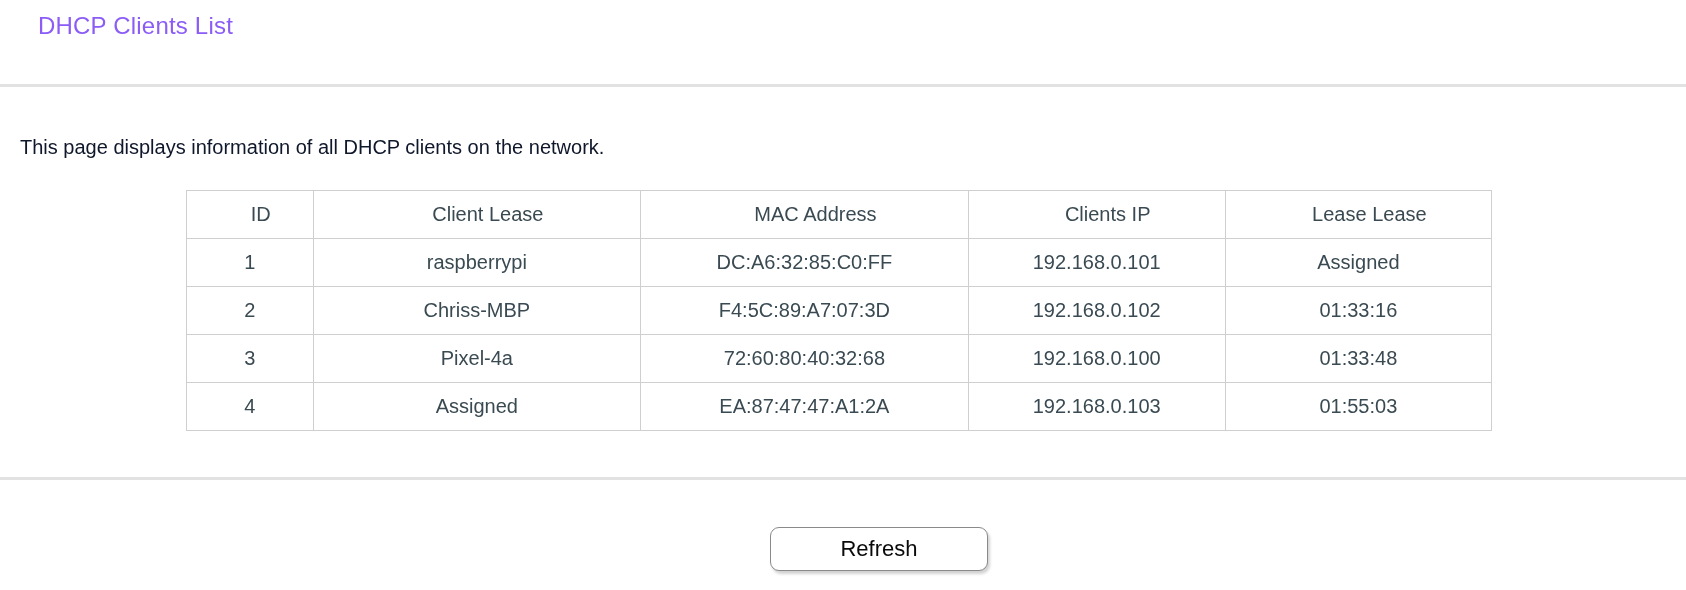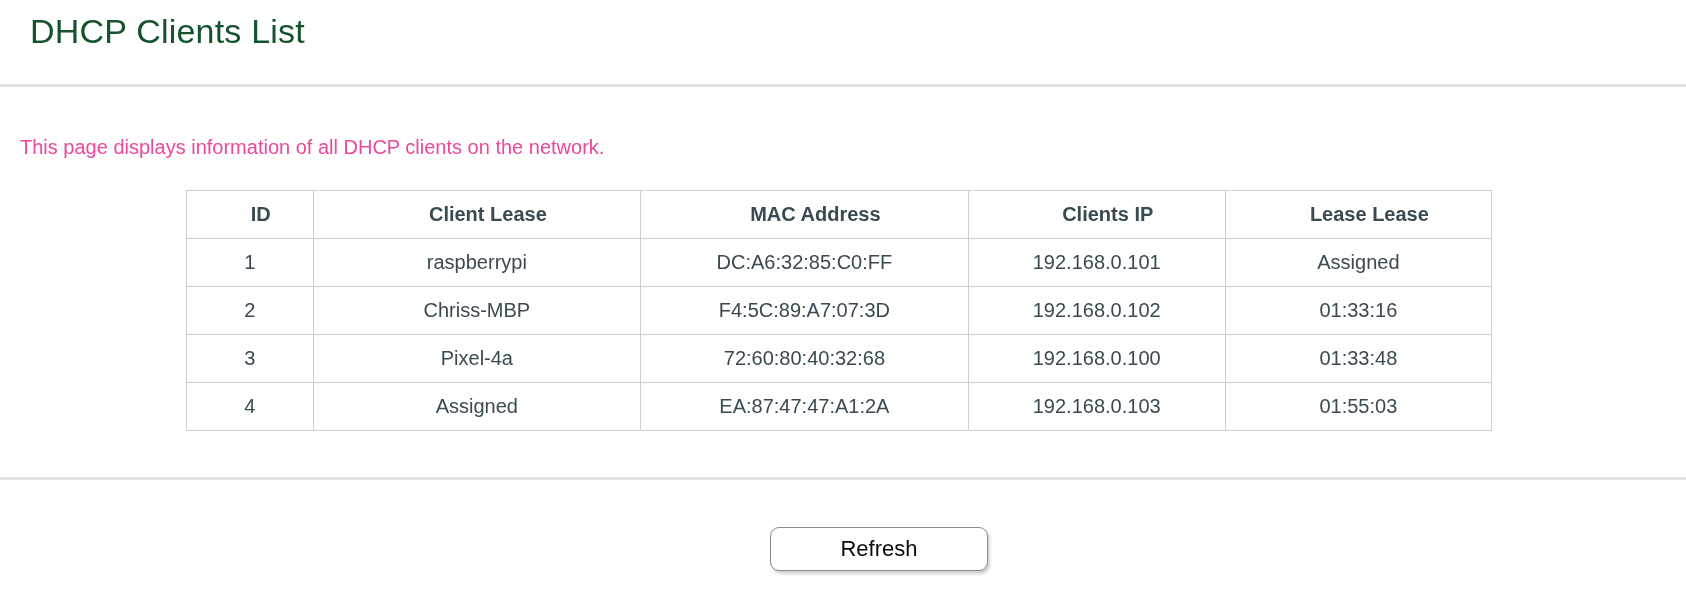--- a/index.html
+++ b/index.html
@@ -10,42 +10,42 @@
   }
   .page {
     position: relative;
     width: 1686px;
     height: 590px;
     background: #ffffff;
     overflow: hidden;
   }
   .page-title {
     position: absolute;
-    left: 30px;
+    left: 38px;
     top: 12px;
-    font-size: 34px;
+    font-size: 24px;
     font-weight: 400;
-    color: #14532d;
+    color: #8b5cf6;
     letter-spacing: 0.2px;
   }
   .divider {
     position: absolute;
     left: 0;
     width: 1686px;
     height: 3px;
     background: #E2E2E2;
   }
   .divider-top { top: 84px; }
   .divider-bottom { top: 477px; }
   .page-description {
     position: absolute;
     left: 20px;
     top: 136px;
     font-size: 20px;
-    color: #ec4899;
+    color: #0f172a;
   }
   table.clients {
     position: absolute;
     left: 186px;
     top: 190px;
     width: 1306px;
     border-collapse: collapse;
     font-size: 20px;
     color: #3A4A52;
     table-layout: fixed;
@@ -56,21 +56,21 @@
     text-align: center;
     vertical-align: middle;
     padding: 0 6px;
     overflow: hidden;
     white-space: nowrap;
   }
   table.clients {
     border: 1px solid #A6A6A6;
   }
   table.clients th {
-    font-weight: 700;
+    font-weight: 400;
     padding-left: 28px;
   }
   col.c-id { width: 9.7%; }
   col.c-name { width: 25.1%; }
   col.c-mac { width: 25.1%; }
   col.c-ip { width: 19.7%; }
   col.c-lease { width: 20.4%; }
   .button-row {
     position: absolute;
     left: 0;

